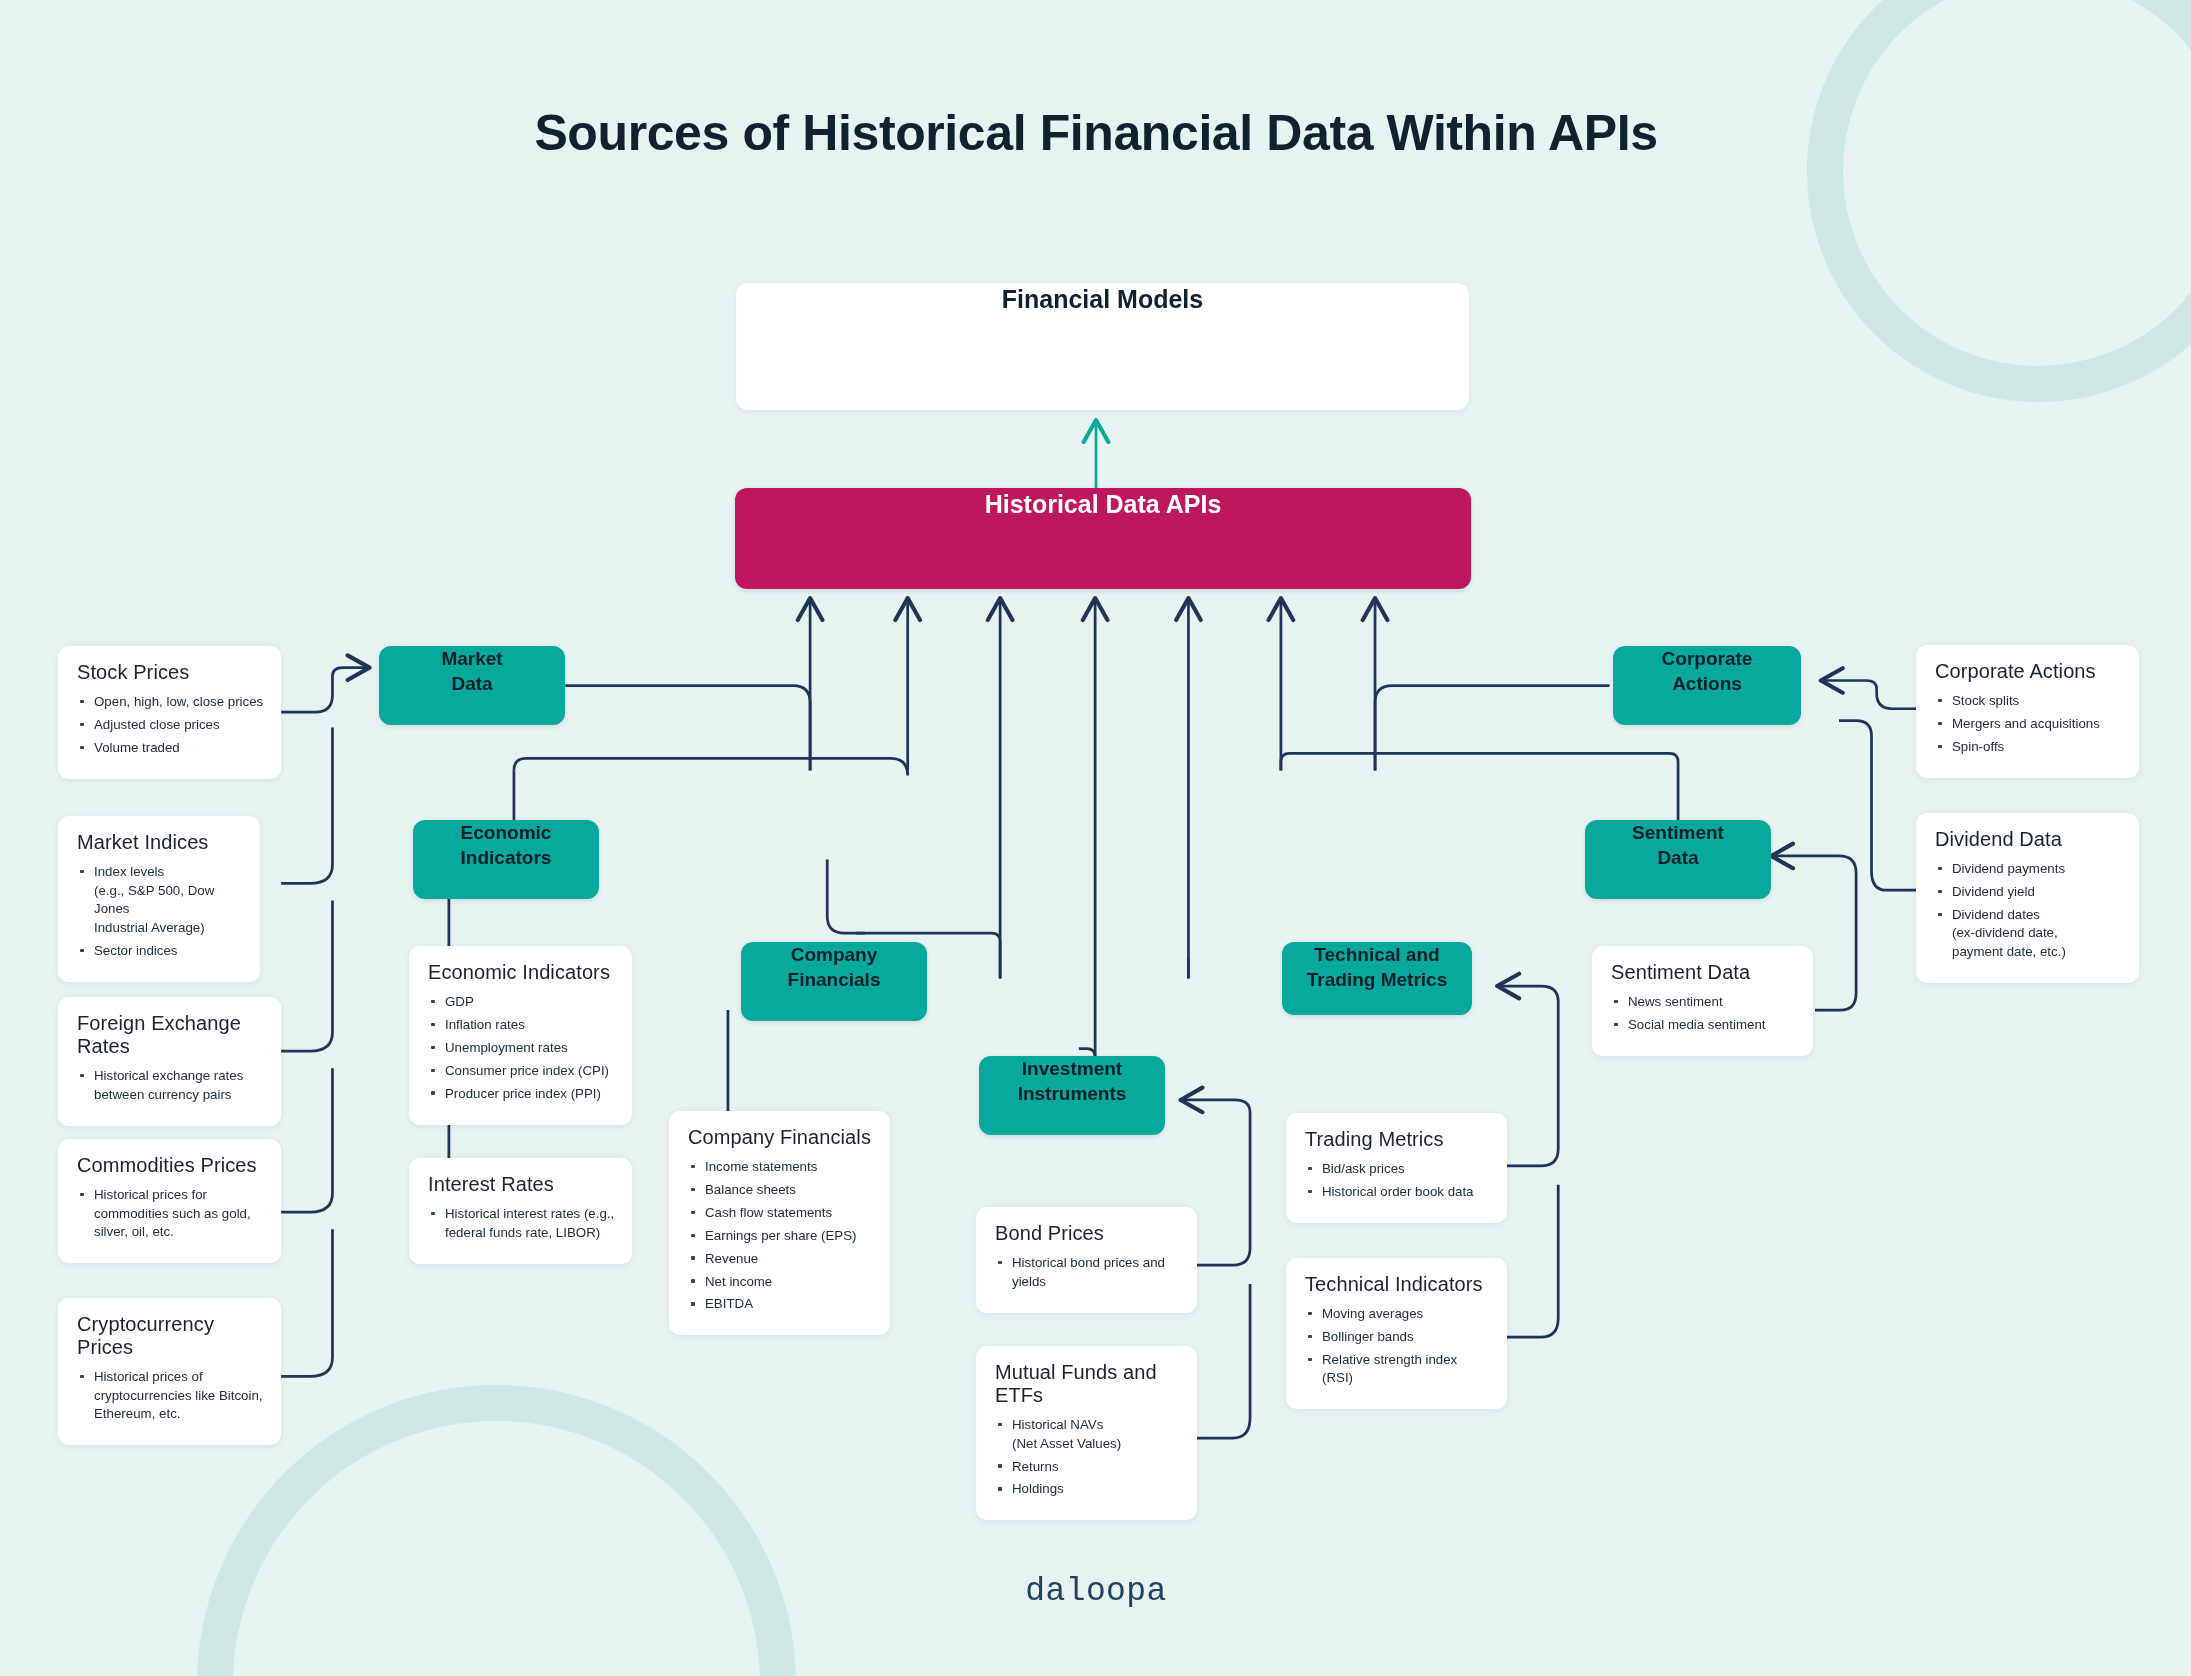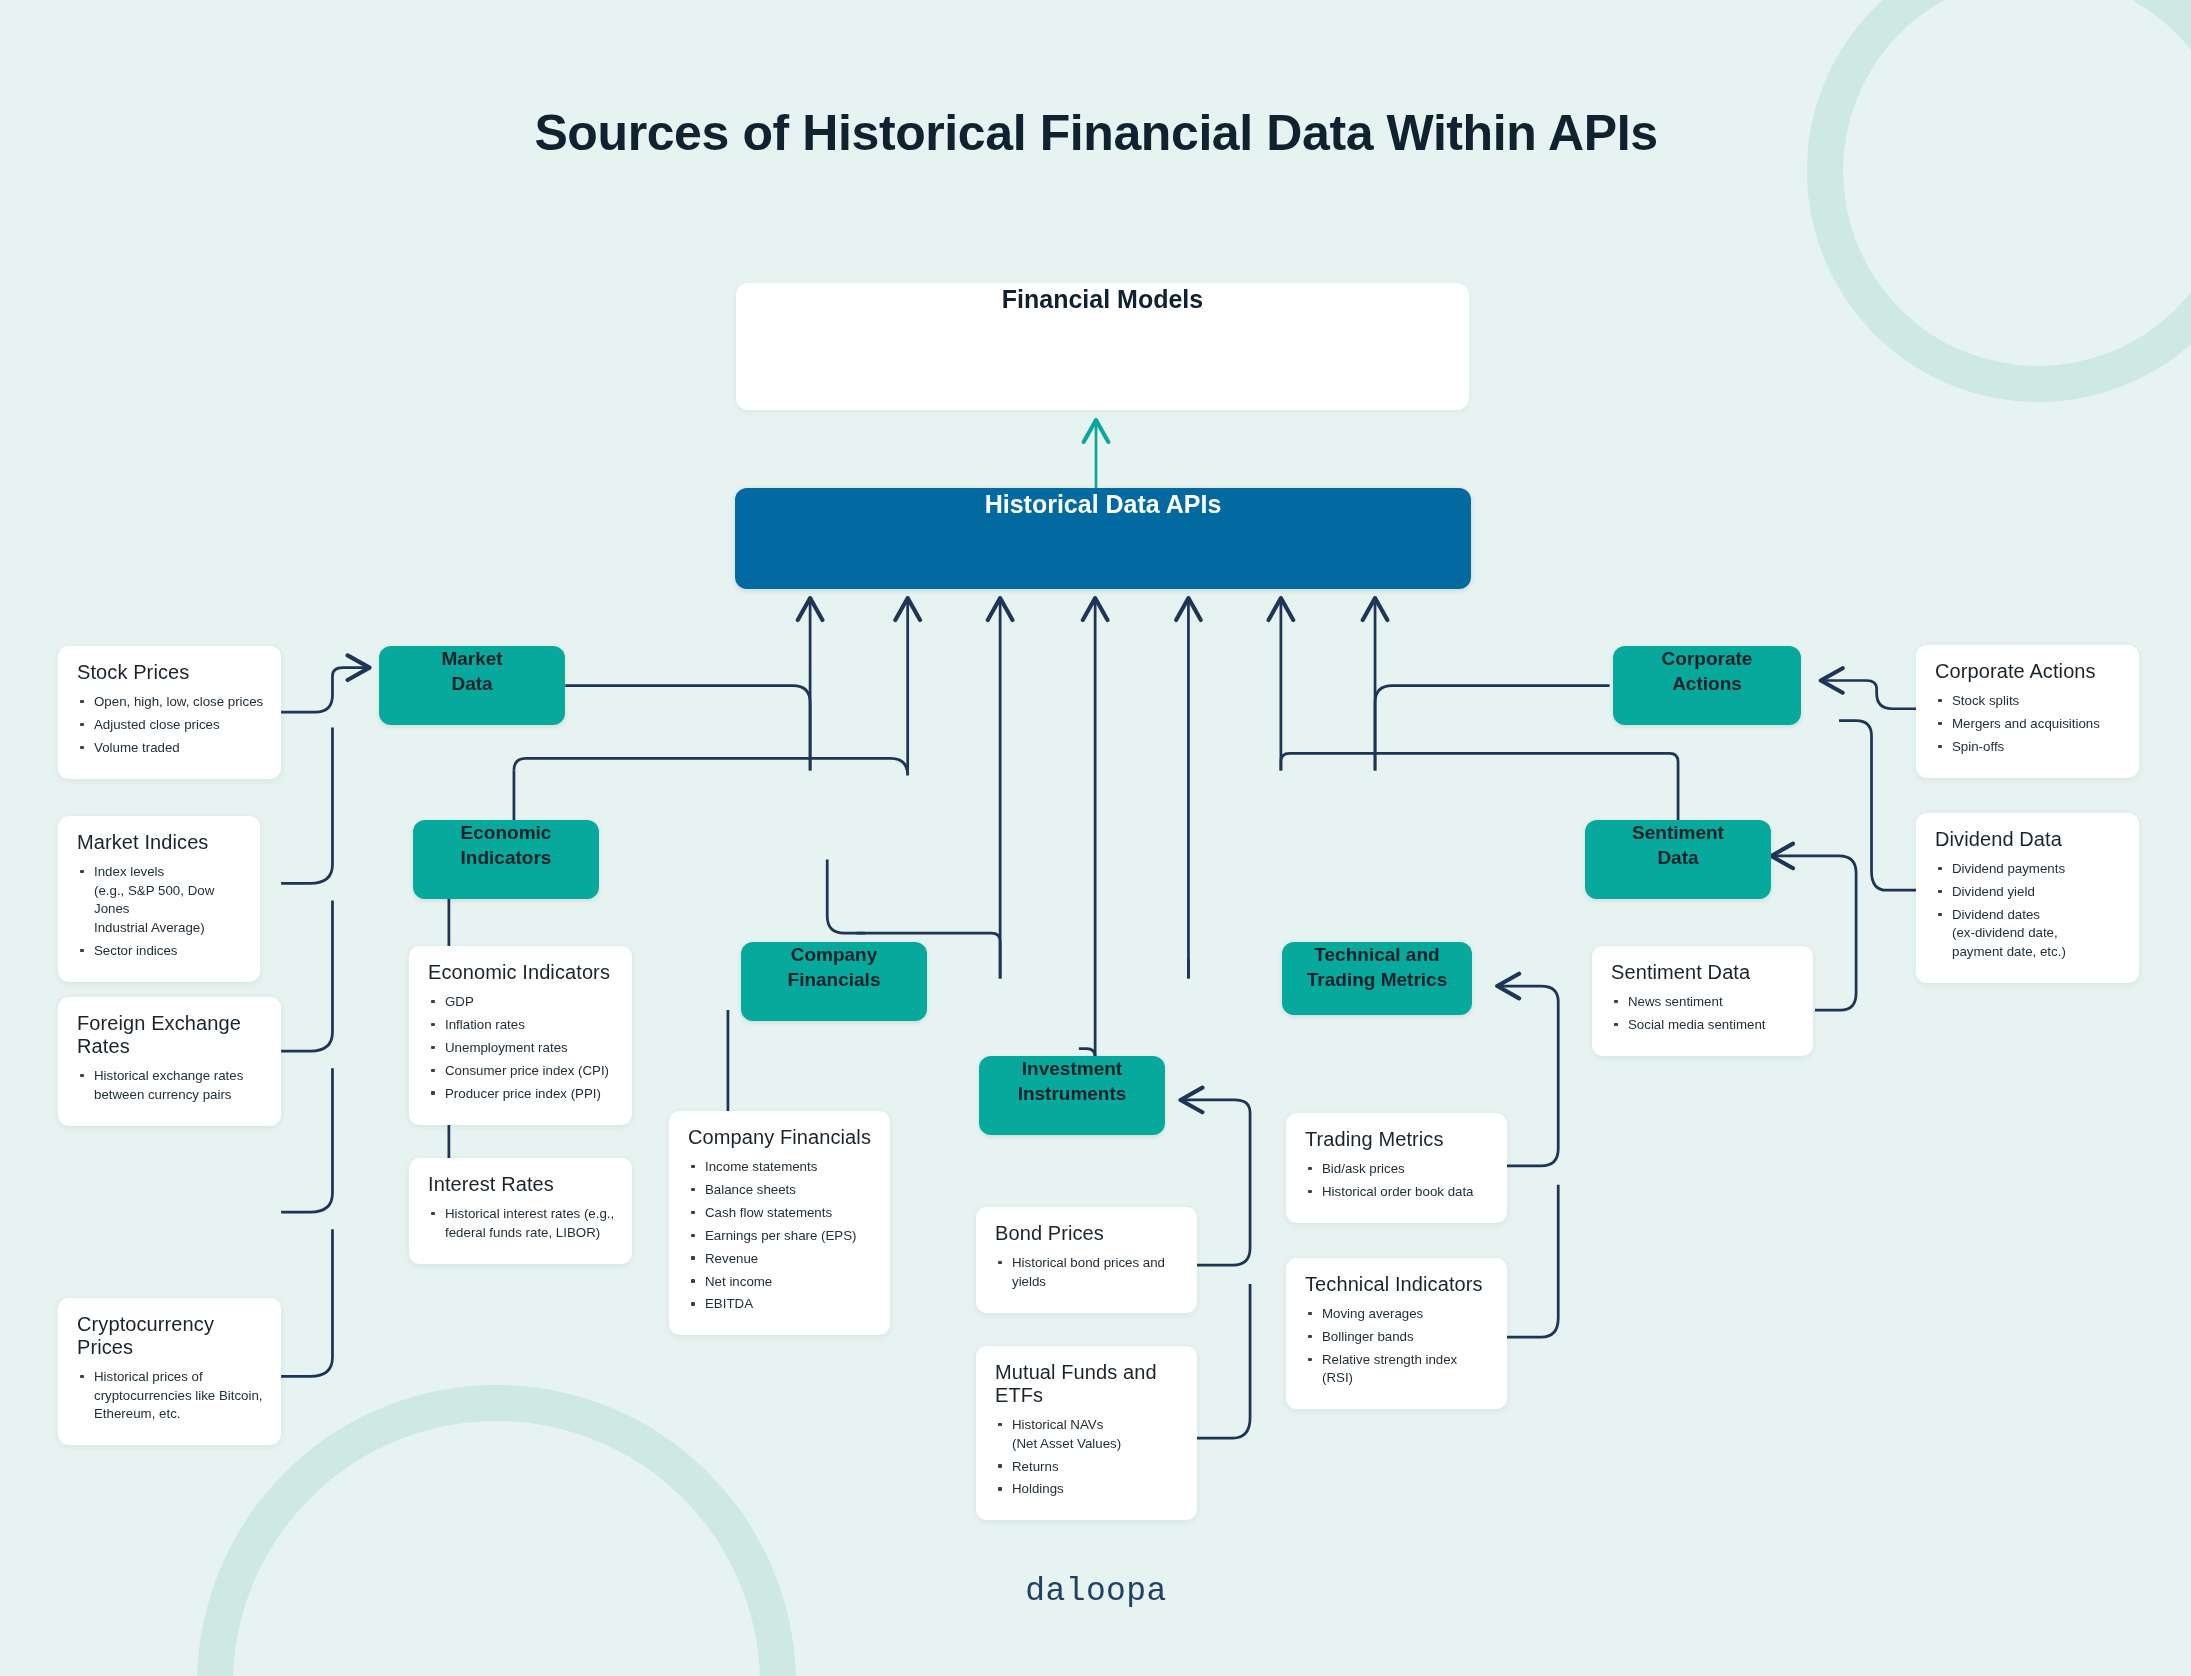--- a/index.html
+++ b/index.html
@@ -38,21 +38,21 @@
     position: absolute; border-radius: 12px;
     display: flex; justify-content: center;
     text-align: center; line-height: 1.32;
   }
   .node.white {
     background: #ffffff; color: #10212f;
     font-size: 25px; font-weight: 700;
     box-shadow: 0 1.7px 5.1px rgba(16,40,60,.06);
   }
   .node.navy {
-    background: #0369a1; color: #ffffff;
+    background: #be185d; color: #ffffff;
     font-size: 25px; font-weight: 700;
     box-shadow: 0 1.7px 5.1px rgba(16,40,60,.12);
   }
   .node.teal {
     background: #06a99c; color: #0b2029;
     font-size: 19px; font-weight: 700;
     box-shadow: 0 1.7px 4.3px rgba(16,40,60,.10);
   }
   .node.teal span { white-space: pre-line; }
 
@@ -218,20 +218,28 @@
   </div>
 
   <div class="card" style="left:58px; top:997px; width:223px;">
     <h3>Foreign Exchange Rates</h3>
     <ul>
       <li>Historical exchange rates
 between currency pairs</li>
     </ul>
   </div>
 
+  <div class="card" style="left:58px; top:1139px; width:223px;">
+    <h3>Commodities Prices</h3>
+    <ul>
+      <li>Historical prices for
+commodities such as gold,
+silver, oil, etc.</li>
+    </ul>
+  </div>
 
   <div class="card" style="left:58px; top:1298px; width:223px;">
     <h3>Cryptocurrency Prices</h3>
     <ul>
       <li>Historical prices of
 cryptocurrencies like Bitcoin,
 Ethereum, etc.</li>
     </ul>
   </div>
 

